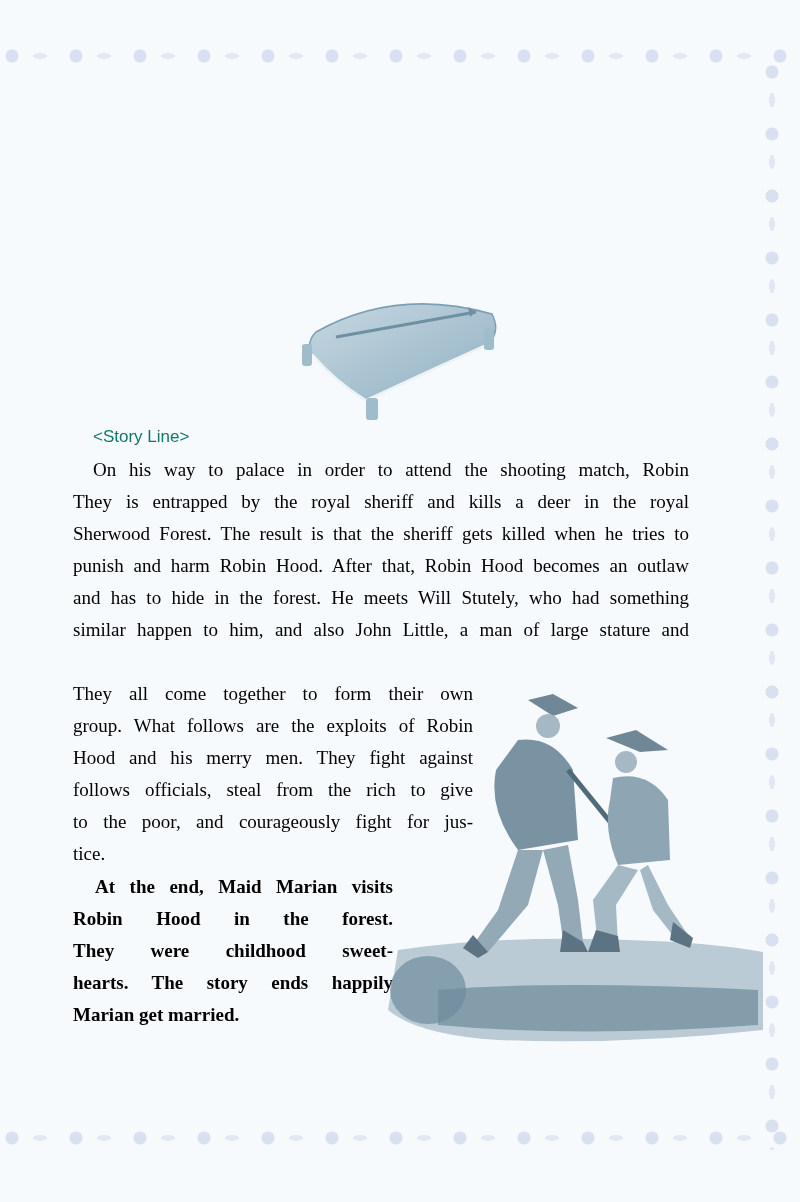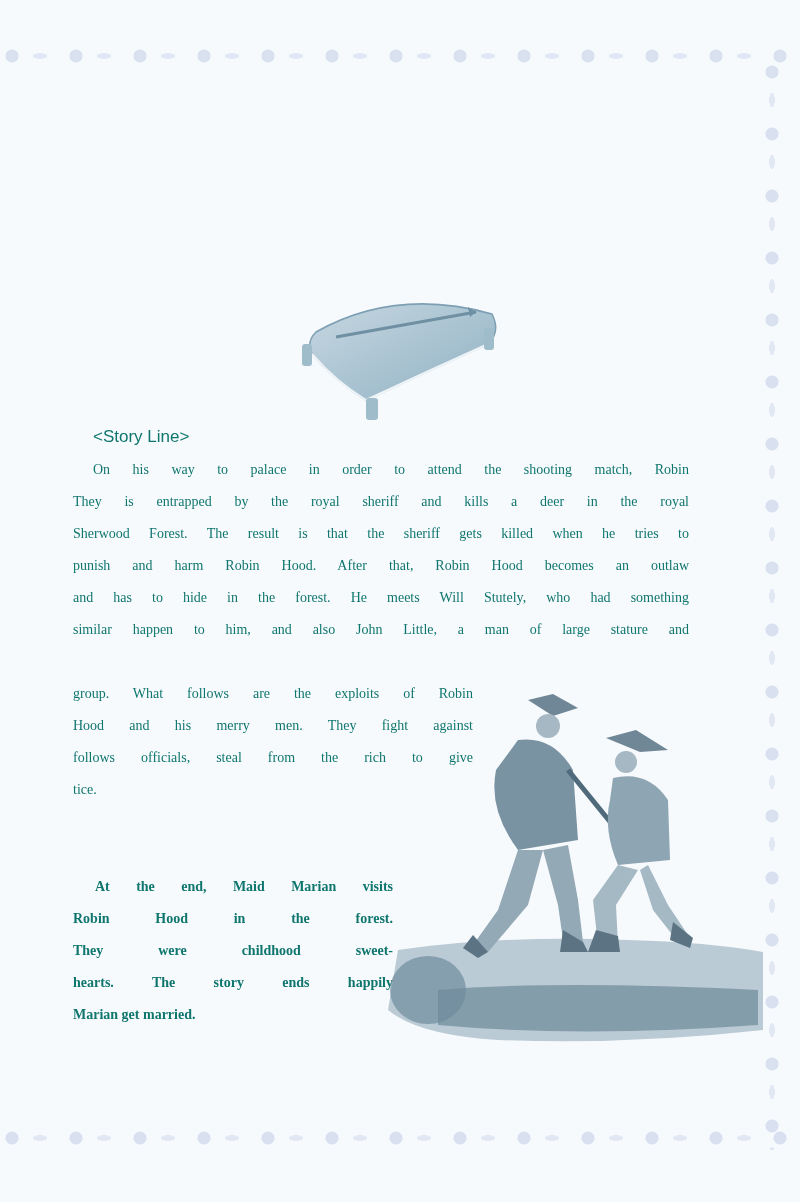--- a/index.html
+++ b/index.html
@@ -40,21 +40,21 @@
     }
 
     .label {
       position: absolute; left: 93px; top: 427px;
       font-family: "Liberation Sans", "DejaVu Sans", sans-serif;
       font-size: 17px; color: #0f766e;
     }
 
     .text {
       position: absolute;
-      font-size: 14px; line-height: 32px; color: #0f766e;
+      font-size: 19px; line-height: 32px; color: #000000;
       text-align: justify;
     }
     .p1 { left: 73px; top: 454px; width: 616px; }
     .p1 .first { text-indent: 20px; }
     .p2 { left: 73px; top: 678px; width: 400px; }
     .p3 { left: 73px; top: 871px; width: 320px; font-weight: bold; }
     .p3 .first { text-indent: 22px; }
     .line { display: block; text-align: justify; text-align-last: justify; white-space: nowrap; }
     .line.last { text-align-last: left; }
 
@@ -91,23 +91,25 @@
   <div class="text p1">
     <span class="line first">On his way to palace in order to attend the shooting match, Robin</span>
     <span class="line">They is entrapped by the royal sheriff and kills a deer in the royal</span>
     <span class="line">Sherwood Forest. The result is that the sheriff gets killed when he tries to</span>
     <span class="line">punish and harm Robin Hood. After that, Robin Hood becomes an outlaw</span>
     <span class="line">and has to hide in the forest. He meets Will Stutely, who had something</span>
     <span class="line">similar happen to him, and also John Little, a man of large stature and</span>
   </div>
 
   <div class="text p2">
+    <span class="line">They all come together to form their own</span>
     <span class="line">group. What follows are the exploits of Robin</span>
     <span class="line">Hood and his merry men. They fight against</span>
     <span class="line">follows officials, steal from the rich to give</span>
+    <span class="line">to the poor, and courageously fight for jus-</span>
     <span class="line last">tice.</span>
   </div>
 
   <div class="text p3">
     <span class="line first">At the end, Maid Marian visits</span>
     <span class="line">Robin Hood in the forest.</span>
     <span class="line">They were childhood sweet-</span>
     <span class="line">hearts. The story ends happily</span>
     <span class="line last">Marian get married.</span>
   </div>

